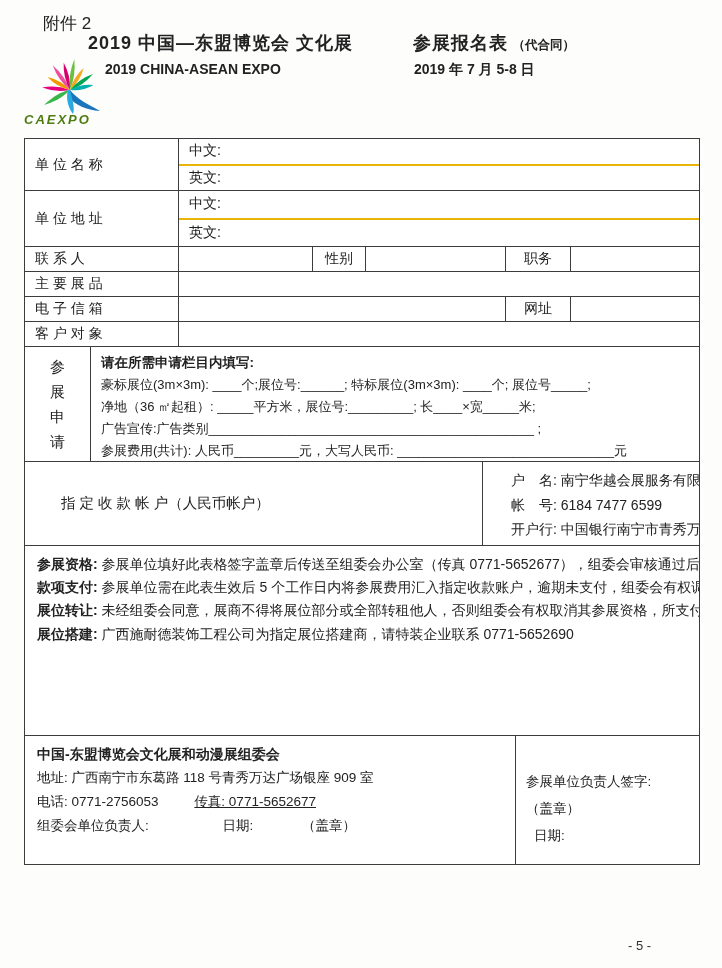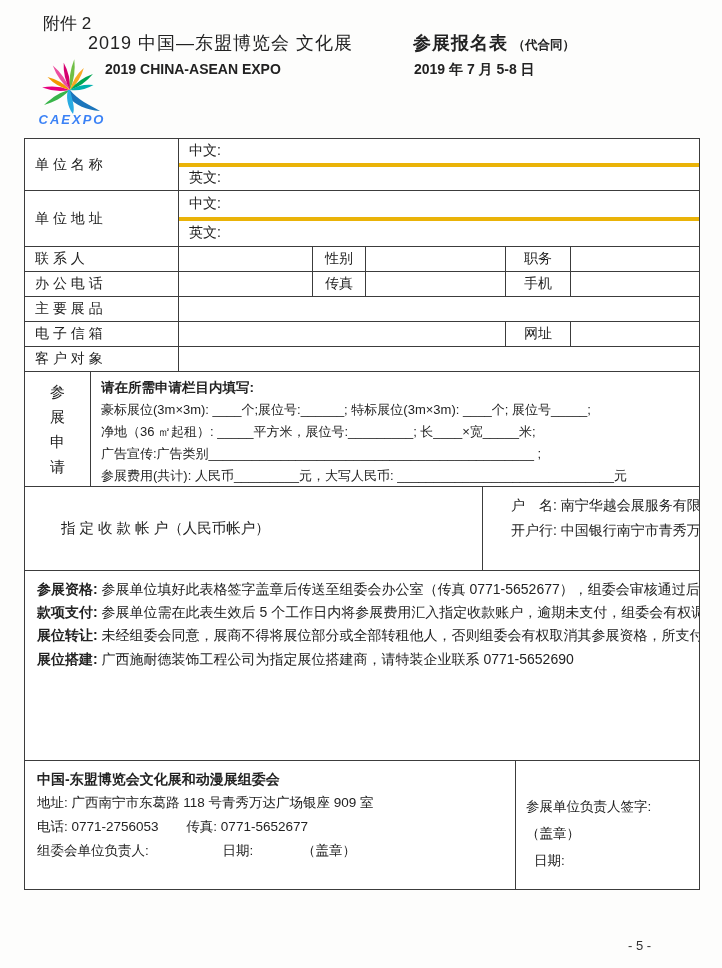--- a/index.html
+++ b/index.html
@@ -2,46 +2,46 @@
 <html><head>
 <meta charset="utf-8">
 <style>
   html,body{margin:0;padding:0;}
   body{background:#ffffff;font-family:"Liberation Sans","DejaVu Sans",sans-serif;}
   .doc{position:relative;width:722px;height:968px;background:#fdfdfc;color:#222;overflow:hidden;}
 
   
   .attachment{position:absolute;left:43px;top:12px;font-size:17px;font-weight:normal;}
   .title1{position:absolute;left:0;top:31px;width:722px;height:24px;}
-  .title-cn{position:absolute;left:88px;top:0;font-size:18px;font-weight:normal;letter-spacing:1px;}
+  .title-cn{position:absolute;left:88px;top:0;font-size:18px;font-weight:bold;letter-spacing:1px;}
   .title-form-wrap{position:absolute;left:413px;top:0;}
   .title-form{font-size:18px;font-weight:bold;letter-spacing:1px;}
   .title-note{font-size:12.5px;font-weight:bold;}
   .title2{position:absolute;left:0;top:61px;width:578px;height:20px;}
   .subtitle-en{position:absolute;left:105px;top:0;font-size:14px;font-weight:bold;}
   .subtitle-date{position:absolute;left:414px;top:0;font-size:14px;font-weight:bold;}
   .logo{position:absolute;left:24px;top:50px;width:96px;height:64px;}
-  .logo-caption{position:absolute;left:24px;top:112px;width:96px;text-align:center;
-    font-size:13px;font-weight:bold;font-style:italic;letter-spacing:2px;color:#3b82f6;}
+  .logo-caption{position:absolute;left:24px;top:112px;width:96px;text-align:left;
+    font-size:13px;font-weight:bold;font-style:italic;letter-spacing:2px;color:#4d7c0f;}
 
   
   .form-table{position:absolute;left:24px;top:138px;width:674px;border:1px solid #3c3c3c;background:#fff;}
   .row{display:flex;border-bottom:1px solid #3c3c3c;box-sizing:border-box;}
   .row:last-child{border-bottom:none;}
   .cell{border-right:1px solid #3c3c3c;display:flex;align-items:center;
     padding:0 10px;box-sizing:border-box;font-size:14px;overflow:hidden;white-space:nowrap;}
   .cell.no-r{border-right:none;}
   .flex1{flex:1;}
   .w-label{width:154px;}
   .w-v1{width:134px;}
   .w-mini{width:53px;justify-content:center;padding:0;}
   .w-v2{width:140px;}
   .w-mini2{width:65px;justify-content:center;padding:0;}
   .sub-col{flex:1;display:flex;flex-direction:column;}
-  .sub-row{flex:1;border-bottom:4px solid #eab308;display:flex;align-items:center;
+  .sub-row{flex:1;border-bottom:2px solid #eab308;display:flex;align-items:center;
     padding:0 10px;font-size:14px;box-sizing:border-box;}
   .sub-row:last-child{border-bottom:none;}
   .fill-area{flex:1;height:100%;}
 
   .h-name{height:52px;}
   .h-addr{height:56px;}
   .h-contact{height:25px;}
   .h-app{height:115px;}
   .h-account{height:84px;}
   .h-notes{height:190px;}
@@ -61,21 +61,21 @@
 
   
   .notes-cell{display:block;padding:7px 14px 4px 12px;}
   .note-p{margin:0;font-size:14px;line-height:23.2px;}
   .note-title{font-weight:bold;}
 
   
   .footer-left{width:491px;display:block;padding:6px 4px 0 12px;}
   .footer-line{font-size:13.5px;line-height:24px;white-space:nowrap;}
   .footer-org{font-weight:bold;font-size:14px;}
-  .seg-gap{margin-left:24px;}
+  .seg-gap{margin-left:32px;text-decoration:underline;}
   .seg-gap-wide{margin-left:70px;}
   .seg-gap-mid{margin-left:45px;}
   .footer-right{flex:1;display:block;padding:32px 4px 0 10px;}
   .footer-right .footer-line{line-height:27px;}
   .indent-sm{padding-left:8px;}
 
   .pagenum{position:absolute;left:628px;top:938px;font-size:13px;color:#333;}
 </style>
 </head>
 <body>
@@ -145,28 +145,20 @@
 
     <div class="row h-contact">
       <div class="cell w-label">联  系  人</div>
       <div class="cell w-v1"></div>
       <div class="cell w-mini">性别</div>
       <div class="cell w-v2"></div>
       <div class="cell w-mini2">职务</div>
       <div class="cell no-r flex1"></div>
     </div>
 
-    <div class="row h-contact">
-      <div class="cell w-label">办 公 电 话</div>
-      <div class="cell w-v1"></div>
-      <div class="cell w-mini">传真</div>
-      <div class="cell w-v2"></div>
-      <div class="cell w-mini2">手机</div>
-      <div class="cell no-r flex1"></div>
-    </div>
 
     <div class="row h-contact">
       <div class="cell w-label">主 要 展 品</div>
       <div class="cell no-r flex1"></div>
     </div>
 
     <div class="row h-contact">
       <div class="cell w-label">电 子 信 箱</div>
       <div class="cell" style="width:327px;"></div>
       <div class="cell w-mini2">网址</div>
@@ -189,20 +181,21 @@
         <div class="app-line">净地（36 ㎡起租）: _____平方米，展位号:_________;  长____×宽_____米;</div>
         <div class="app-line">广告宣传:广告类别_____________________________________________ ;</div>
         <div class="app-line">参展费用(共计):  人民币_________元，大写人民币: ______________________________元</div>
       </div>
     </div>
 
     <div class="row h-account">
       <div class="cell account-label">指 定 收 款 帐 户（人民币帐户）</div>
       <div class="cell no-r account-content">
         <div class="account-line">户　名:  南宁华越会展服务有限公司</div>
+        <div class="account-line">帐　号:  6184 7477 6599</div>
         <div class="account-line">开户行:  中国银行南宁市青秀万达广场支行</div>
       </div>
     </div>
 
     <div class="row h-notes">
       <div class="cell no-r notes-cell flex1">
         <p class="note-p">
           <span class="note-title">参展资格:</span><span> 参展单位填好此表格签字盖章后传送至组委会办公室（传真 0771-5652677），组委会审核通过后签字盖章回传，此表生效。</span>
         </p>
         <p class="note-p">

